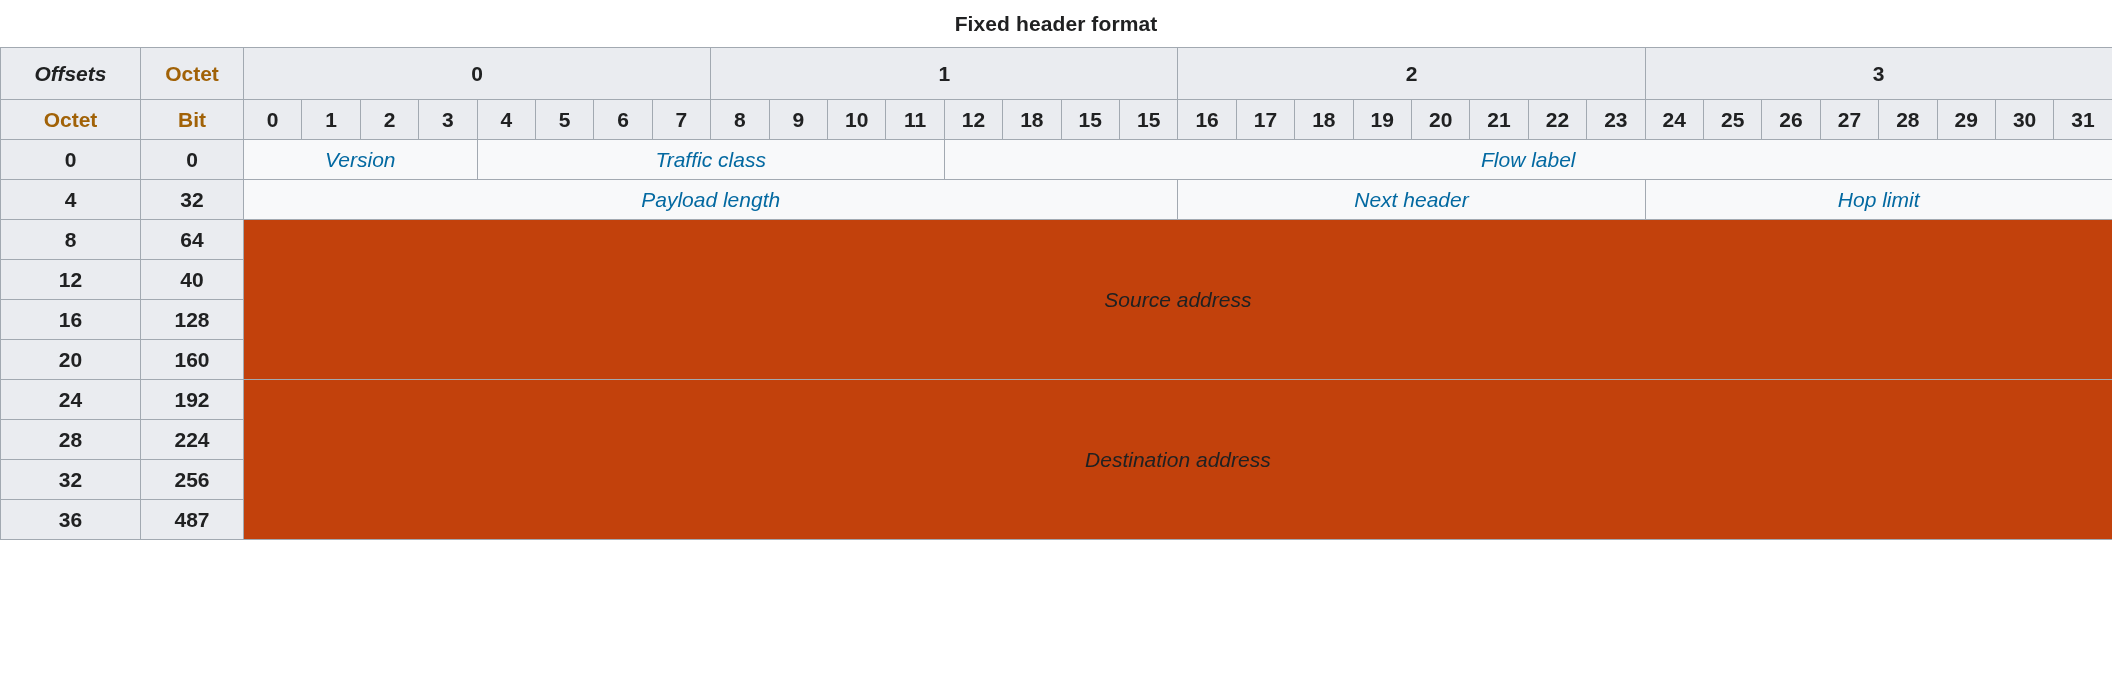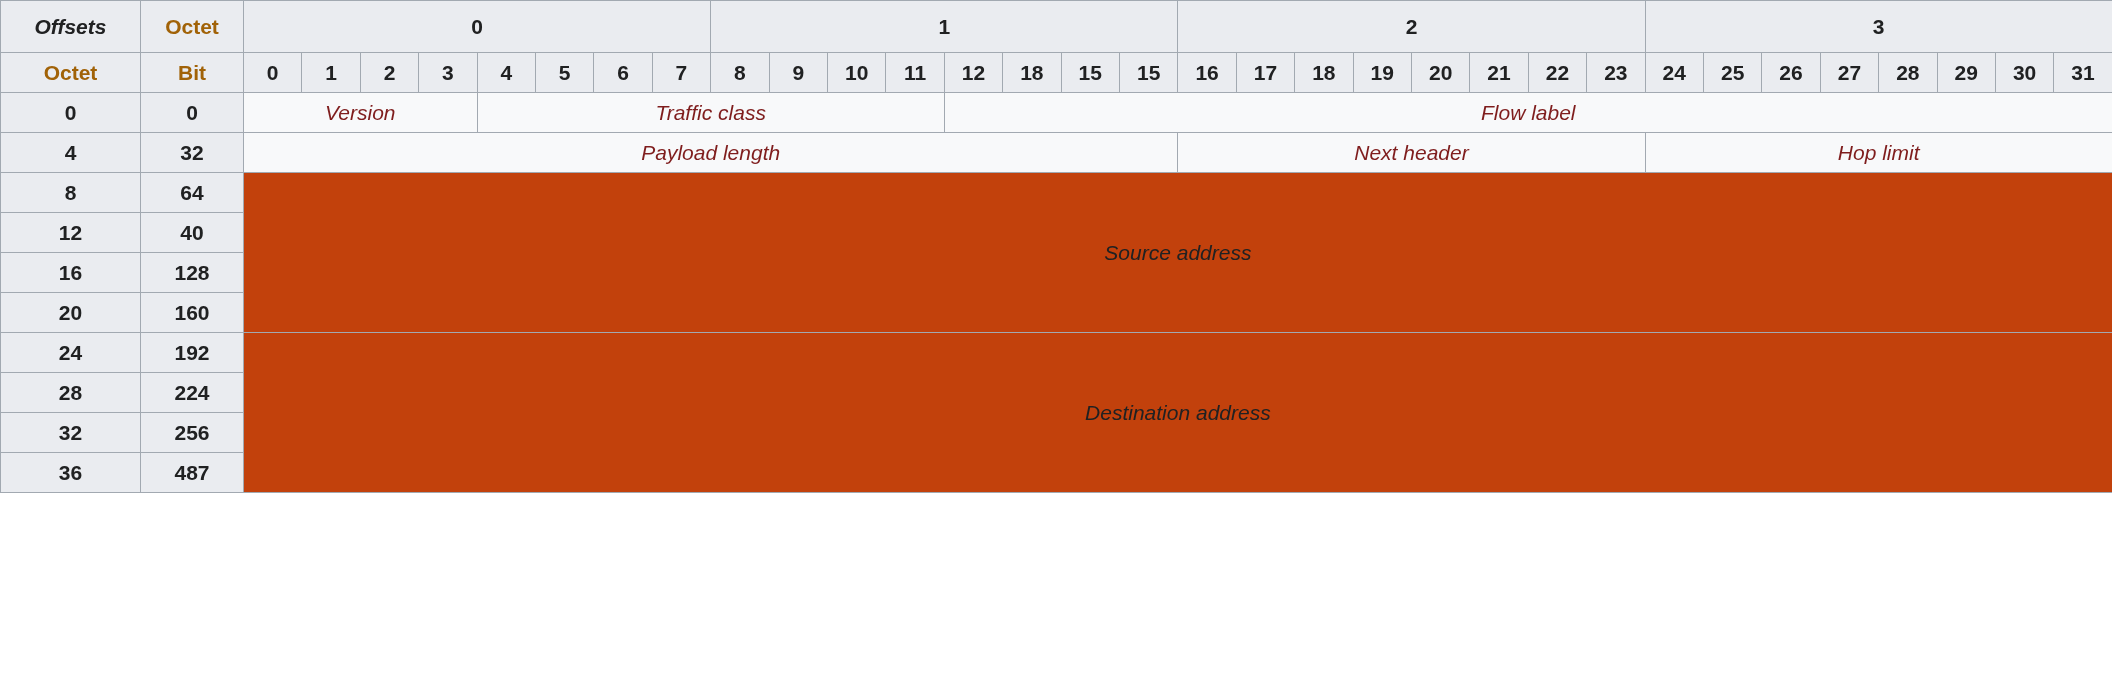--- a/index.html
+++ b/index.html
@@ -69,21 +69,21 @@
   }
 
   .row-h1 { height: 52px; }
   .row-h2 { height: 40px; }
   .data-row { height: 40px; }
 
   td.field {
     background: #f8f9fa;
     font-style: italic;
     font-weight: normal;
-    color: #7f1d1d;
+    color: #0369a1;
   }
 
   td.bigfield {
     background: #c2410c;
     font-style: italic;
     font-weight: normal;
     color: #202122;
   }
 
   th.octgroup { font-weight: bold; }
@@ -92,20 +92,21 @@
 
   col.c-octet { width: 140px; }
   col.c-bit   { width: 103px; }
   col.c-b     { width: 58.4px; }
 </style>
 </head>
 <body>
 
 <div class="page">
 
+  <div class="caption">Fixed header format</div>
 
   <table class="hdr">
     <colgroup>
       <col class="c-octet">
       <col class="c-bit">
       <col class="c-b">
         <col class="c-b">
         <col class="c-b">
         <col class="c-b">
       <col class="c-b">

